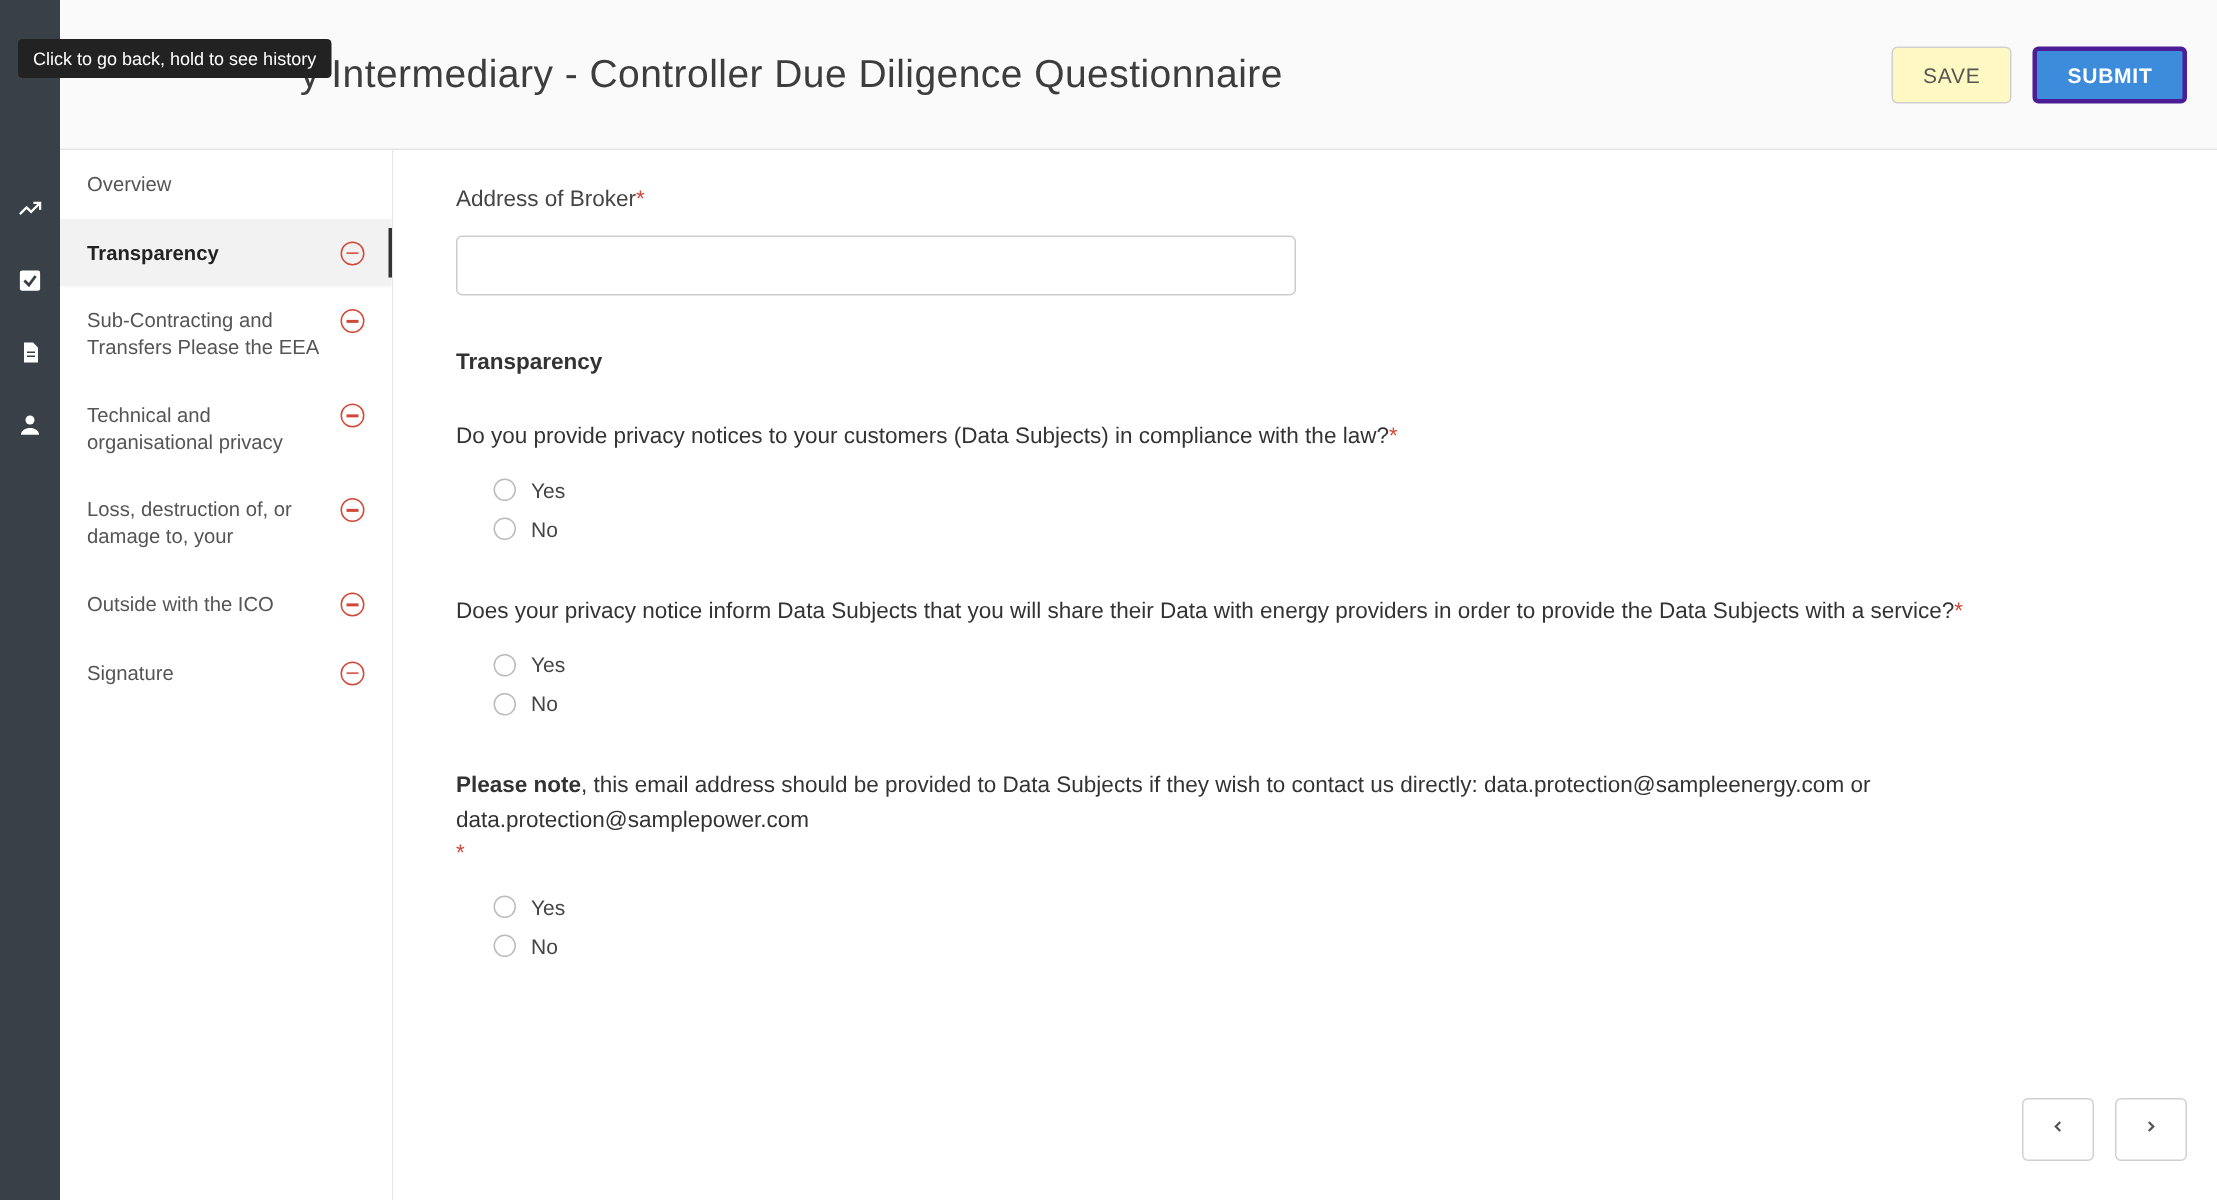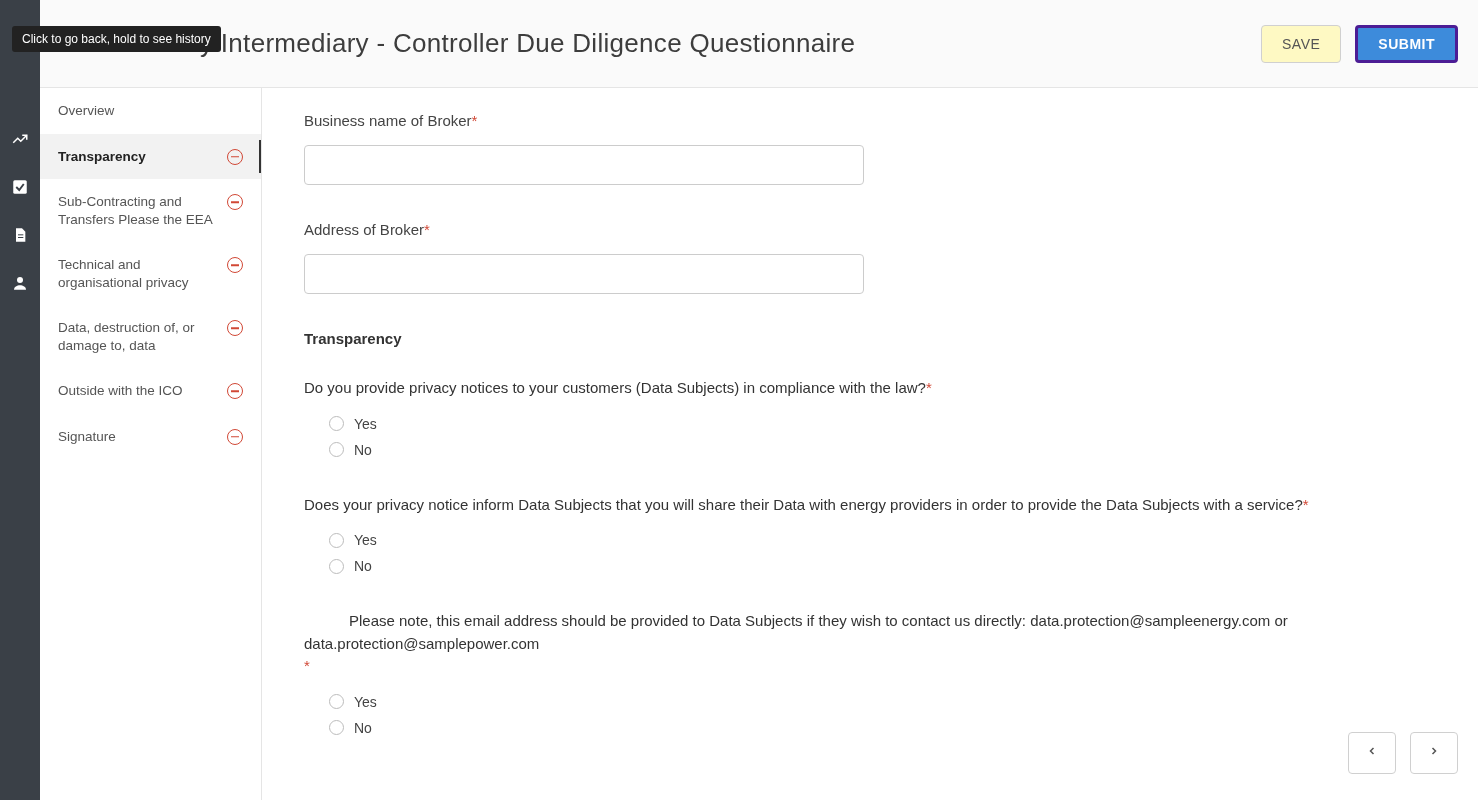--- a/index.html
+++ b/index.html
@@ -29,21 +29,21 @@
   
   .main {
     flex: 1;
     display: flex;
     flex-direction: column;
     min-width: 0;
   }
 
   
   .header {
-    height: 88px;
+    height: 100px;
     background: #fafafa;
     border-bottom: 1px solid #e5e5e5;
     display: flex;
     align-items: center;
     padding: 0 20px 0 20px;
     position: relative;
   }
   .header-title {
     font-size: 26px;
     letter-spacing: 0.3px;
@@ -187,21 +187,21 @@
     font-size: 14px;
     color: #444;
     padding-left: 25px;
   }
   .radio {
     width: 15px; height: 15px;
     border: 1.5px solid #bbb;
     border-radius: 50%;
     display: inline-block;
   }
-  .note-strong { font-weight: 400; margin-left: 45px; }
+  .note-strong { font-weight: 700; }
   .note-block { line-height:1.6; margin-top: 4px;}
 
   
   .pager {
     position: fixed;
     right: 20px;
     bottom: 26px;
     display: flex;
     gap: 14px;
   }
@@ -273,39 +273,35 @@
         </div>
         <div class="sidenav-item">
           <span class="label">Sub-Contracting and Transfers Please the EEA</span>
           <span class="status-icon"></span>
         </div>
         <div class="sidenav-item">
           <span class="label">Technical and organisational privacy</span>
           <span class="status-icon"></span>
         </div>
         <div class="sidenav-item">
-          <span class="label">Data, destruction of, or damage to, data</span>
+          <span class="label">Loss, destruction of, or damage to, your</span>
           <span class="status-icon"></span>
         </div>
         <div class="sidenav-item">
           <span class="label">Outside with the ICO</span>
           <span class="status-icon"></span>
         </div>
         <div class="sidenav-item">
           <span class="label">Signature</span>
           <span class="status-icon"></span>
         </div>
       </div>
 
       <div class="content">
 
-        <div class="field">
-          <div class="label"><span>Business name of Broker</span><span class="req">*</span></div>
-          <input type="text" value="" style="">
-        </div>
 
         <div class="field">
           <div class="label"><span>Address of Broker</span><span class="req">*</span></div>
           <input type="text" value="" style="">
         </div>
 
         <div class="section-heading">Transparency</div>
 
         <div class="question">
           <div class="q-text"><span>Do you provide privacy notices to your customers (Data Subjects) in compliance with the law?</span><span class="req">*</span></div>

